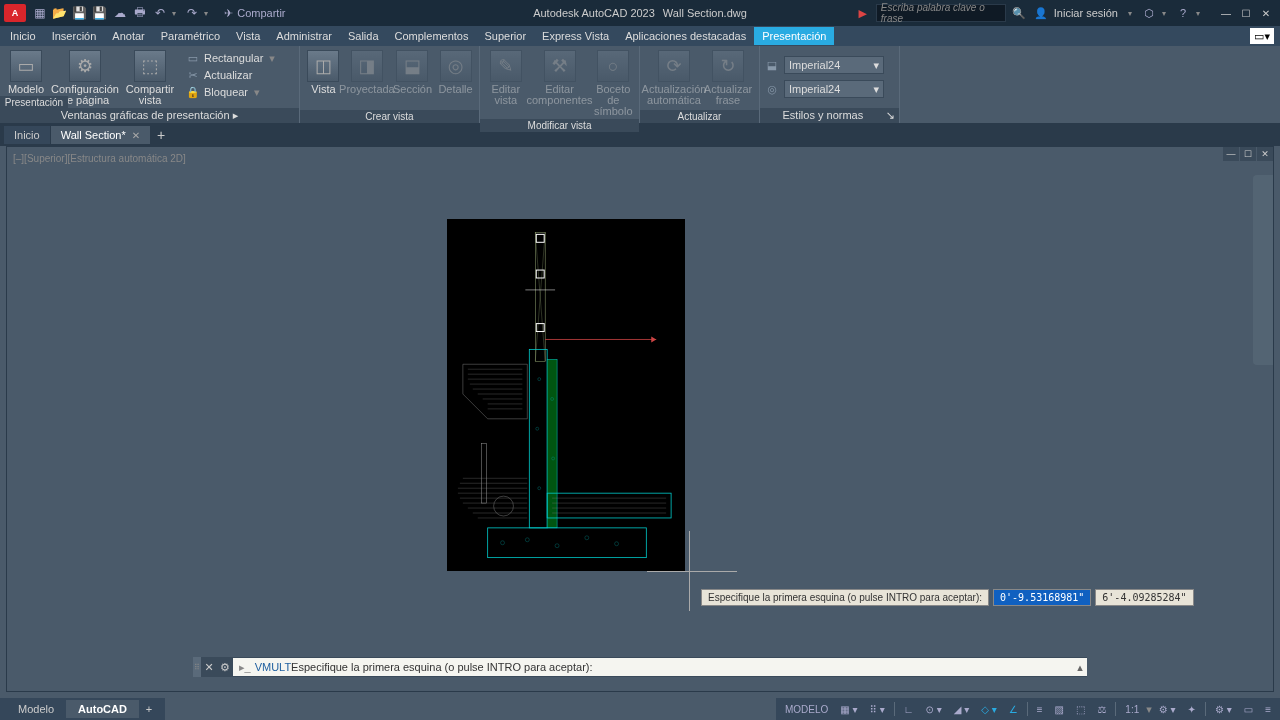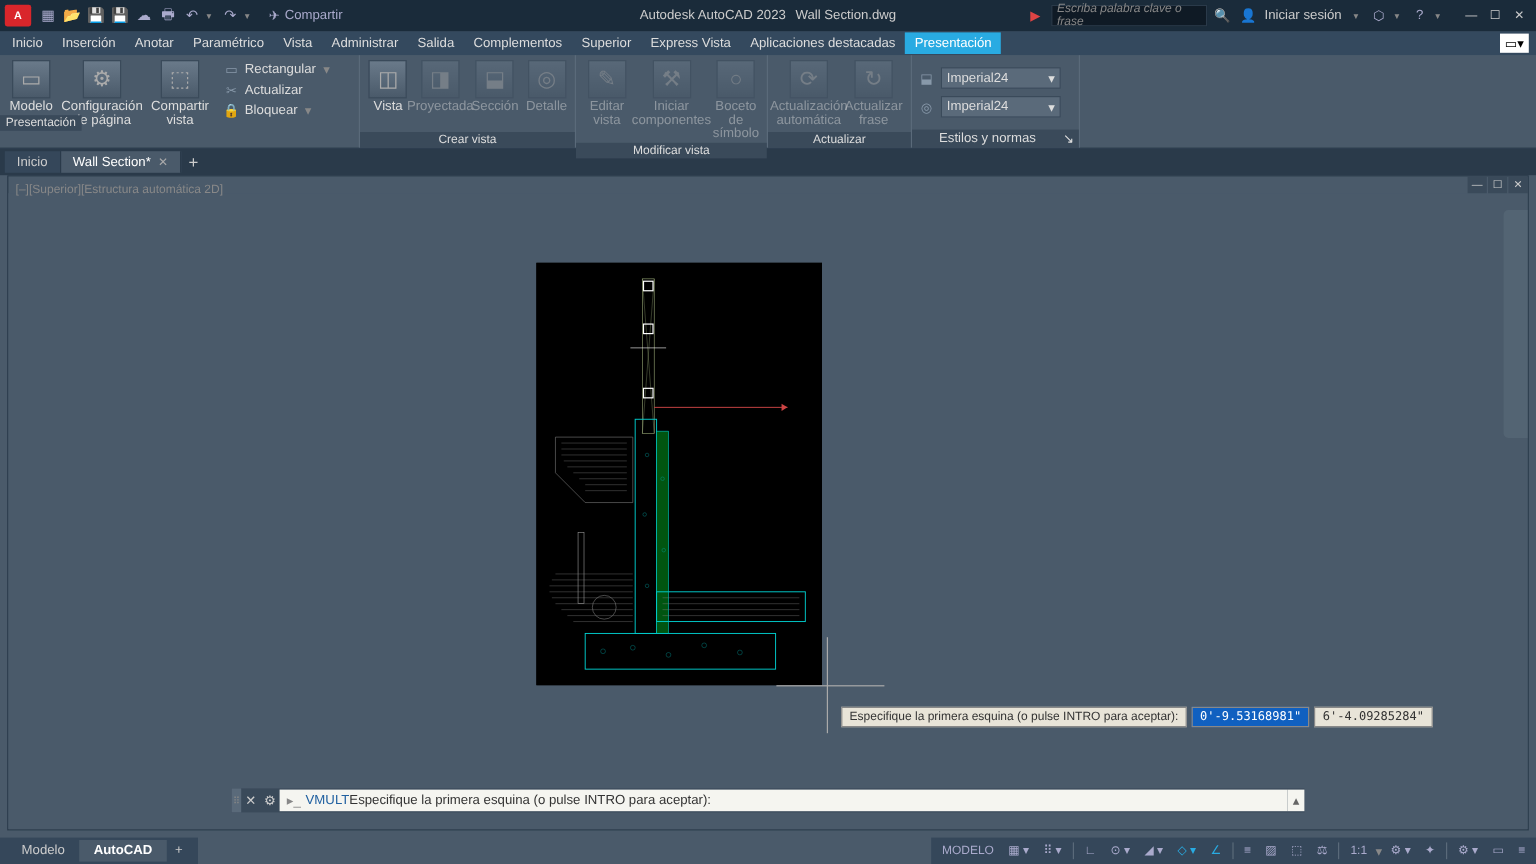--- a/index.html
+++ b/index.html
@@ -168,20 +168,21 @@
             <span class="sub-icon">✂</span>
             <span>Actualizar</span>
           </div>
         <div class="sub-item">
             <span class="sub-icon">🔒</span>
             <span>Bloquear</span>
             <span style="margin-left:2px;color:#888">▾</span>
           </div>
       </div>
     </div>
+    <div class="panel-label"><span>Ventanas gráficas de presentación ▸</span></div>
   </div>
   <div class="panel" style="position:absolute;left:0;width:68px;top:46px;border:none;height:76px">
     <div class="panel-label" style="margin-top:48px">Presentación</div>
   </div>
 
   <div class="panel" style="width:180px">
     <div class="panel-content">
       <div class="big-btn">
           <div class="big-icon">◫</div>
           <span>Vista</span>
@@ -203,21 +204,21 @@
   </div>
 
   <div class="panel" style="width:160px">
     <div class="panel-content">
       <div class="big-btn disabled">
           <div class="big-icon">✎</div>
           <span>Editar vista</span>
         </div>
       <div class="big-btn disabled" style="width:60px">
           <div class="big-icon">⚒</div>
-          <span>Iniciar componentes</span>
+          <span>Editar componentes</span>
         </div>
       <div class="big-btn disabled">
           <div class="big-icon">○</div>
           <span>Boceto de símbolo</span>
         </div>
     </div>
     <div class="panel-label">Modificar vista</div>
   </div>
 
   <div class="panel" style="width:120px">

